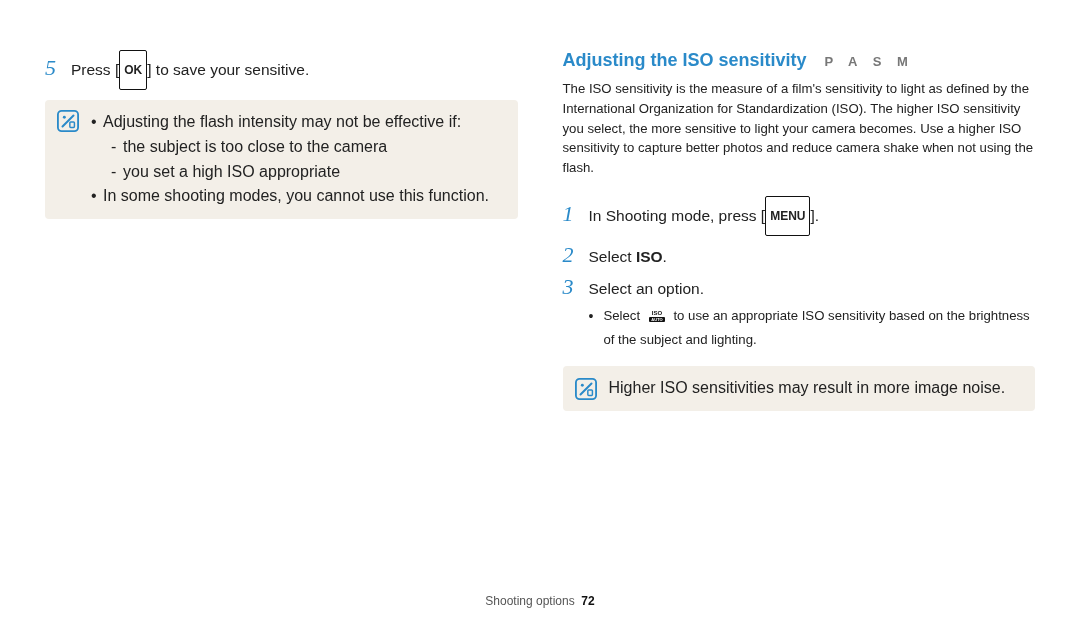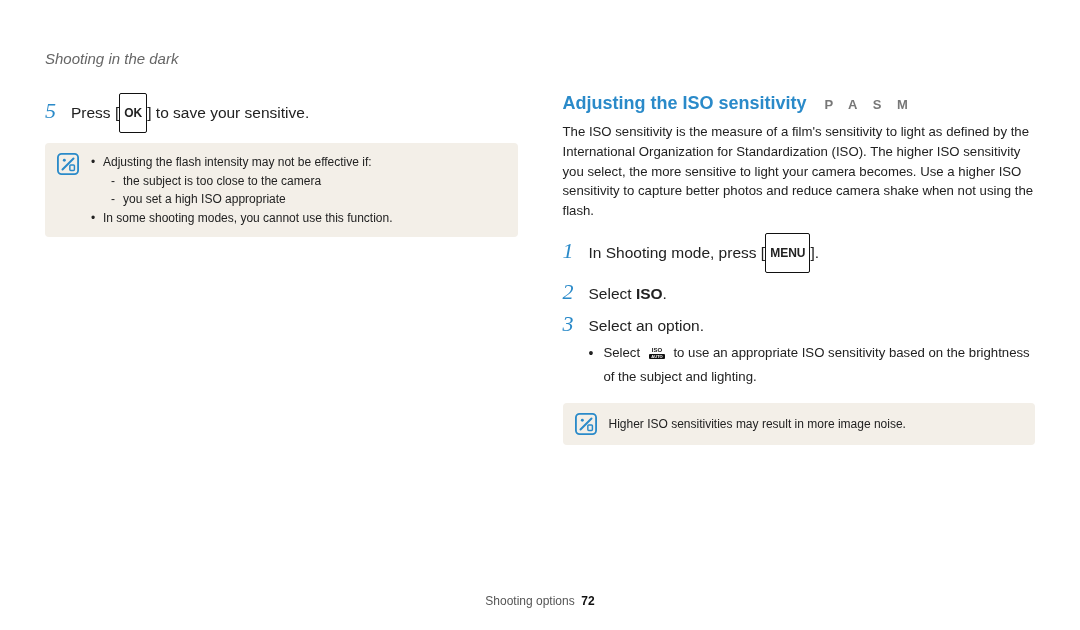--- a/index.html
+++ b/index.html
@@ -8,45 +8,44 @@
   .breadcrumb { font-style: italic; color: #666; font-size: 15px; margin-bottom: 26px; }
   .columns { display: flex; gap: 45px; }
   .col { flex: 1; }
   .step-row { display: flex; align-items: baseline; gap: 10px; margin-bottom: 10px; }
   .step-num { font-family: Georgia, 'Times New Roman', serif; font-style: italic; font-size: 22px; color: #2a8ac9; font-weight: 500; min-width: 16px; }
   .step-text { font-size: 15.5px; line-height: 1.5; }
   .step-text .icon-box { display: inline-block; border: 1.4px solid #111; border-radius: 2px; padding: 12px 4px; font-weight: 700; font-size: 12px; vertical-align: 1px; line-height: 14px; font-family: Arial, sans-serif; }
   .note-box { background: #f3efe8; border-radius: 4px; padding: 10px 14px 10px 12px; display: flex; gap: 12px; align-items: flex-start; margin-top: 4px; }
   .note-icon { width: 22px; height: 22px; flex-shrink: 0; }
   .note-icon svg { width: 22px; height: 22px; }
-  .note-content { font-size: 12px; line-height: 1.55; }
+  .note-content { font-size: 16px; line-height: 1.55; }
   .note-content ul { list-style: none; }
   .note-content > ul > li { position: relative; padding-left: 12px; }
   .note-content > ul > li::before { content: "•"; position: absolute; left: 0; top: 0; }
   .note-content ul ul { margin-left: 8px; }
   .note-content ul ul li { position: relative; padding-left: 12px; }
   .note-content ul ul li::before { content: "-"; position: absolute; left: 0; top: 0; }
   .section-heading { margin-bottom: 8px; display: flex; align-items: baseline; gap: 18px; }
   .section-title { color: #2a8ac9; font-weight: 700; font-size: 18px; }
   .mode-letters { font-family: Arial, sans-serif; font-weight: 700; font-size: 13px; letter-spacing: 6px; color: #777; }
-  .body-para { font-size: 13.2px; line-height: 1.5; margin-bottom: 12px; }
+  .body-para { font-size: 13.2px; line-height: 1.5; margin-bottom: 18px; }
   .sub-bullet-row { display: flex; gap: 10px; margin-left: 26px; margin-top: 2px; }
   .sub-bullet-dot { font-size: 14px; line-height: 1.5; }
   .sub-bullet-text { font-size: 13.2px; line-height: 1.55; }
   .iso-auto-icon { display: inline-block; vertical-align: -3px; margin: 0 2px; }
   .iso-auto-icon svg { width: 22px; height: 13px; }
   .footer { position: absolute; bottom: 22px; left: 0; right: 0; text-align: center; font-size: 12px; color: #555; }
   .footer .pgnum { font-weight: 700; color: #111; }
   .steps-list > .step-row { margin-bottom: 6px; }
 </style>
 </head>
 <body>
 
 <div class="page">
-  <div class="breadcrumb">Shooting in the dark</div>
 
   <div class="columns">
 
     <div class="col">
       <div class="step-row">
         <div class="step-num">5</div>
         <div class="step-text">
           <span>Press [</span><span class="icon-box">OK</span><span>] to save your sensitive.</span>
         </div>
       </div>

